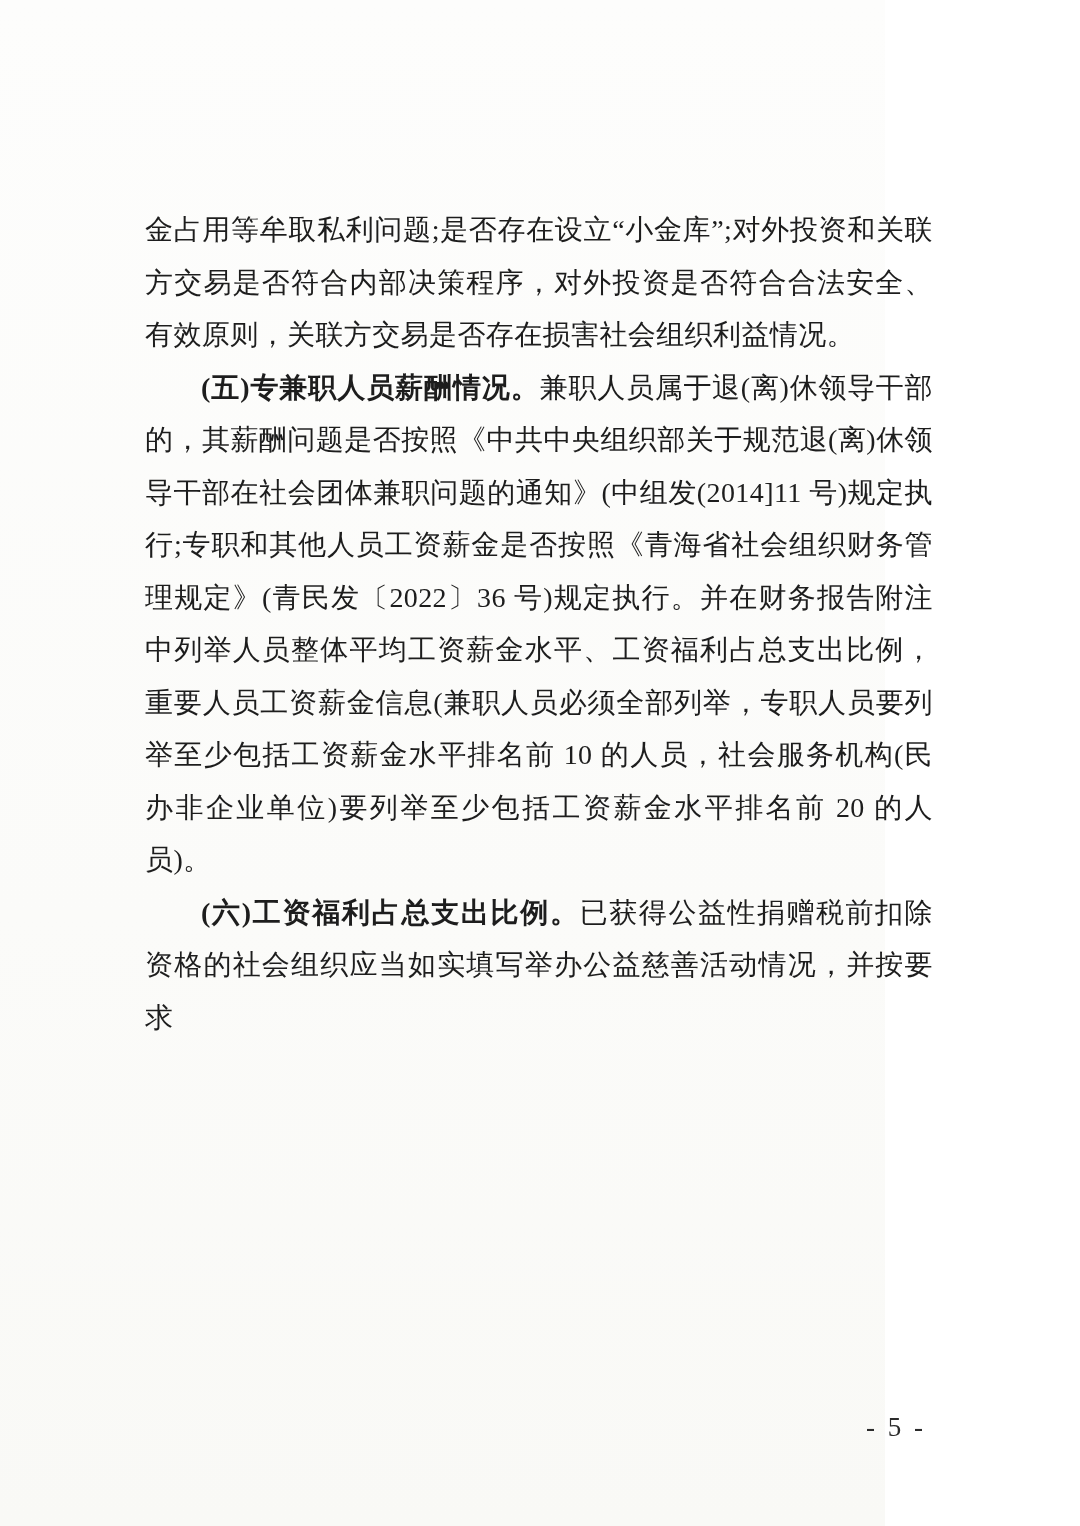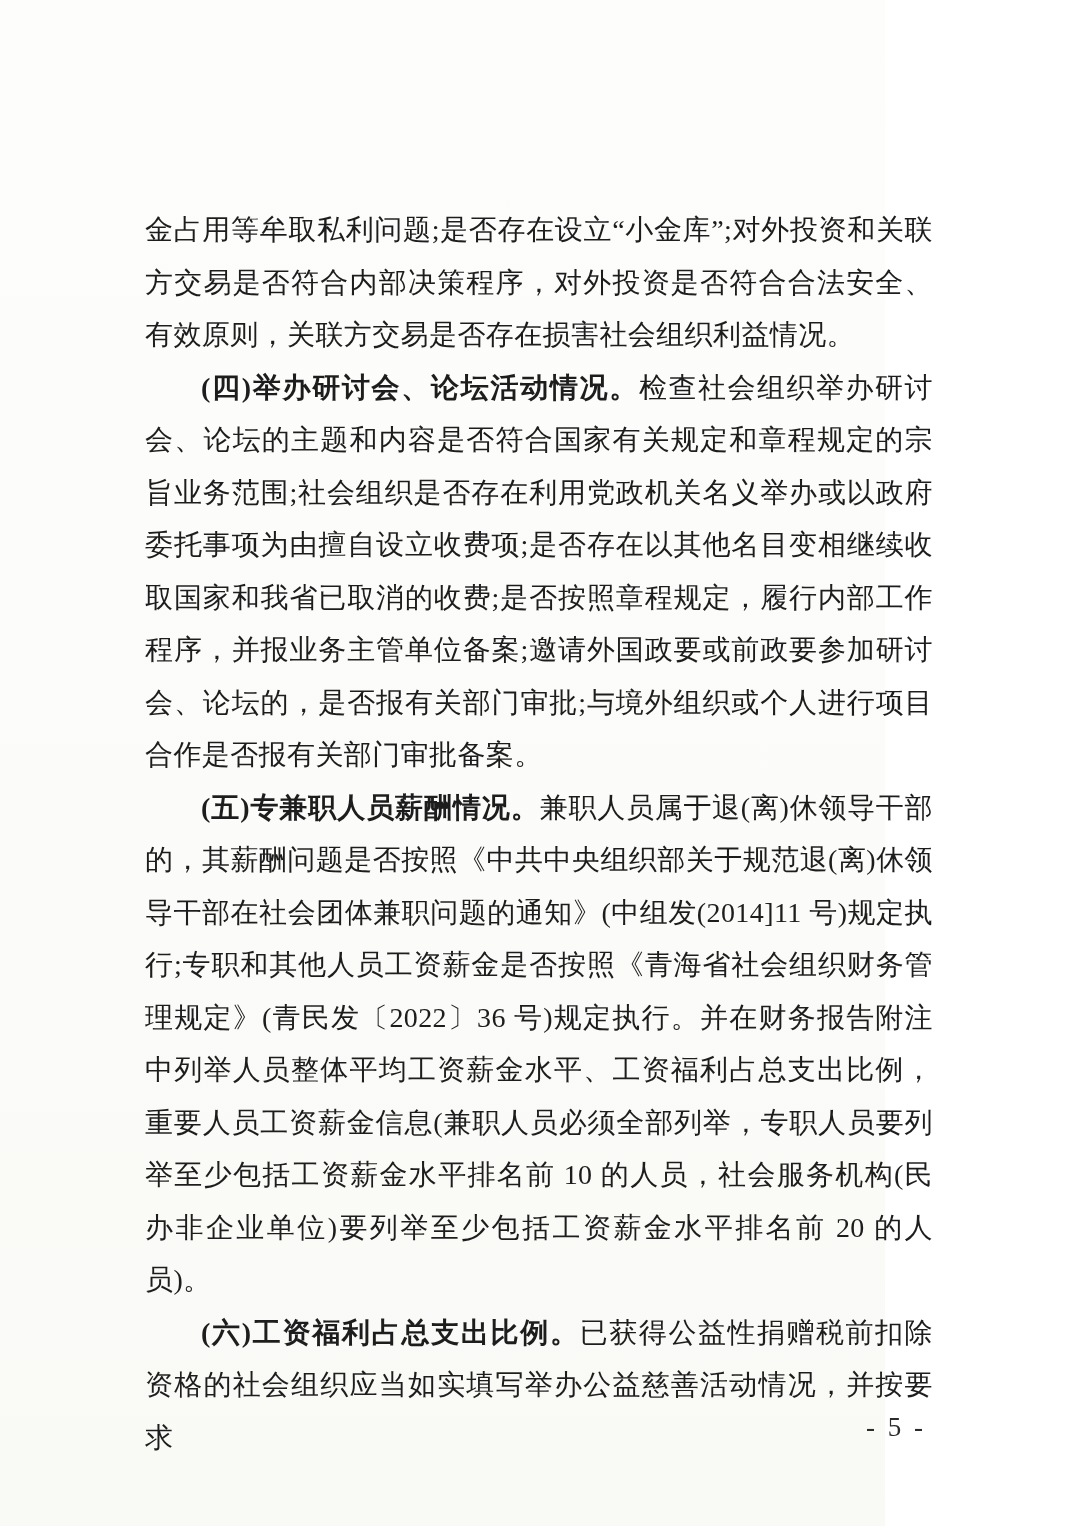--- a/index.html
+++ b/index.html
@@ -52,18 +52,17 @@
     letter-spacing: 3px;
     white-space: pre;
   }
 </style>
 </head>
 <body>
 
 <div class="page">
   <div class="text-block">
       <p class="para"><span>金占用等牟取私利问题;是否存在设立“小金库”;对外投资和关联方交易是否符合内部决策程序，对外投资是否符合合法安全、有效原则，关联方交易是否存在损害社会组织利益情况。</span></p>
-      <p class="para indent"><span class="para-head">(四)举办研讨会、论坛活动情况。</span><span>检查社会组织举办研讨会、论坛的主题和内容是否符合国家有关规定和章程规定的宗旨业务范围;社会组织是否存在利用党政机关名义举办或以政府委托事项为由擅自设立收费项;是否存在以其他名目变相继续收取国家和我省已取消的收费;是否按照章程规定，履行内部工作程序，并报业务主管单位备案;邀请外国政要或前政要参加研讨会、论坛的，是否报有关部门审批;与境外组织或个人进行项目合作是否报有关部门审批备案。</span></p>
       <p class="para indent"><span class="para-head">(五)专兼职人员薪酬情况。</span><span>兼职人员属于退(离)休领导干部的，其薪酬问题是否按照《中共中央组织部关于规范退(离)休领导干部在社会团体兼职问题的通知》(中组发(2014]11 号)规定执行;专职和其他人员工资薪金是否按照《青海省社会组织财务管理规定》(青民发〔2022〕36 号)规定执行。并在财务报告附注中列举人员整体平均工资薪金水平、工资福利占总支出比例，重要人员工资薪金信息(兼职人员必须全部列举，专职人员要列举至少包括工资薪金水平排名前 10 的人员，社会服务机构(民办非企业单位)要列举至少包括工资薪金水平排名前 20 的人员)。</span></p>
       <p class="para indent"><span class="para-head">(六)工资福利占总支出比例。</span><span>已获得公益性捐赠税前扣除资格的社会组织应当如实填写举办公益慈善活动情况，并按要求</span></p>
     </div>
   <div class="page-num">- 5 -</div>
 </div>
 
 </body></html>

